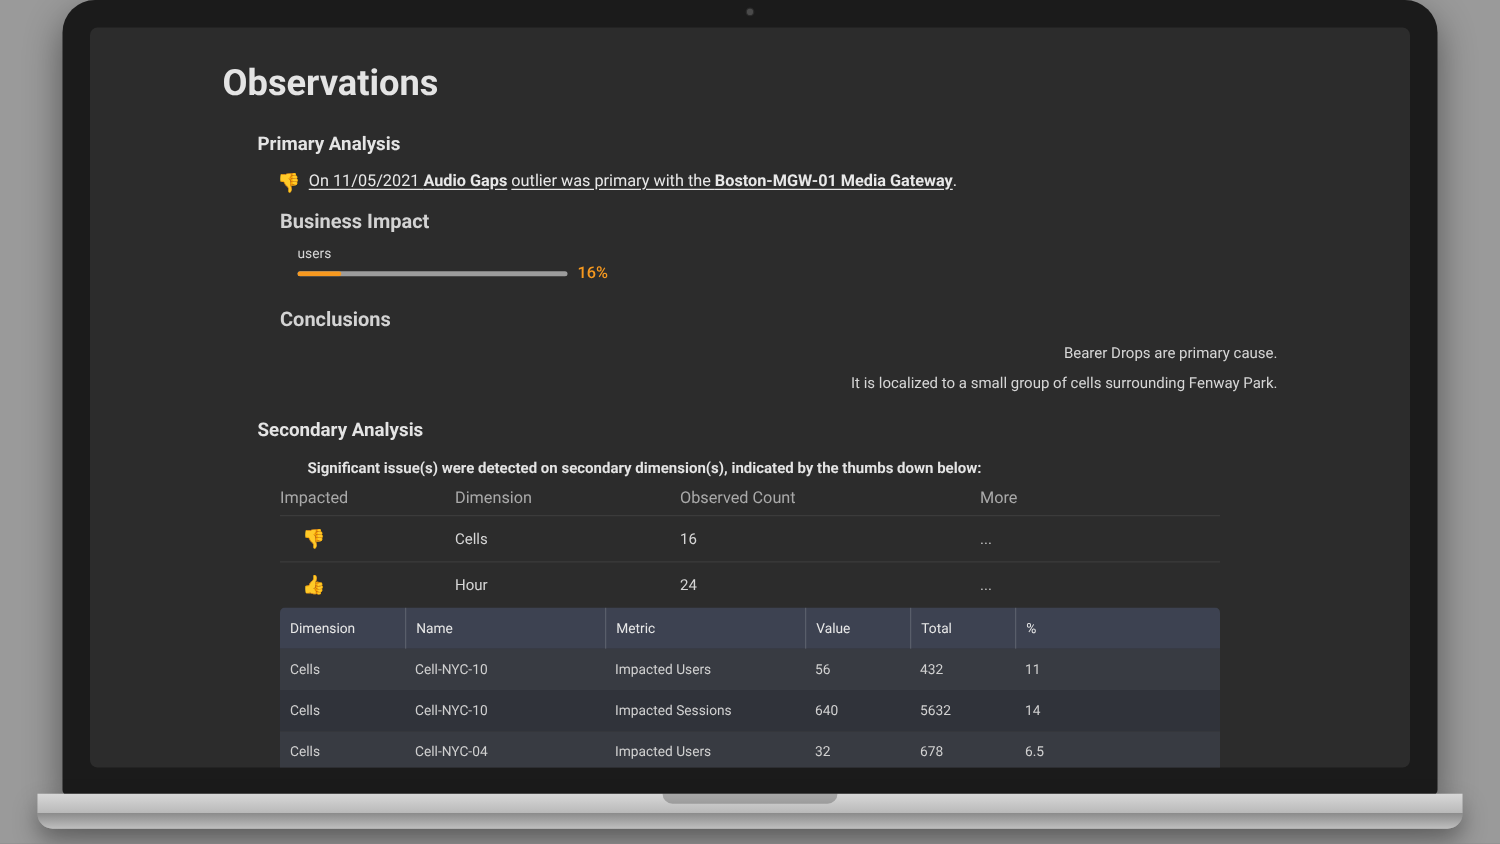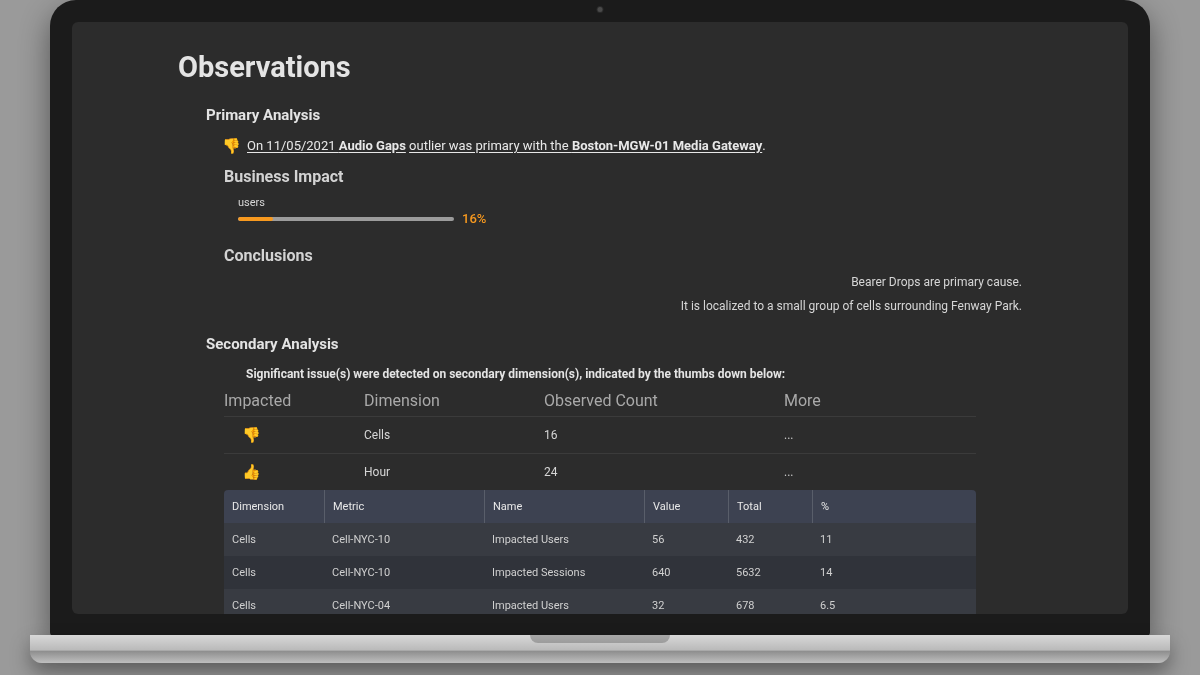--- a/index.html
+++ b/index.html
@@ -51,21 +51,21 @@
   .pct{color:#f7991f;font-size:13px;font-weight:500;}
   .sm{font-size:11px;color:#cfcfcf;margin-top:4px;}
 
   .para{margin:6px 0 10px 14px;font-size:12px;color:#d6d6d6;text-align:right;}
 
   .note{margin:8px 0 10px 68px;font-size:12px;font-weight:700;color:#e4e4e4;}
 
   
   .sectable{margin:8px 46px 0 46px;}
   .sectable .hd,.sectable .rw{display:grid;grid-template-columns:140px 180px 240px 1fr;align-items:center;}
-  .sectable .hd{font-size:16px;color:#a9a9a9;padding-bottom:6px;}
+  .sectable .hd{font-size:13px;color:#a9a9a9;padding-bottom:6px;}
   .sectable .rw{border-top:1px solid #3b3b3b;height:36px;font-size:12px;color:#d6d6d6;}
   .sectable .rw .ic{padding-left:20px;}
   .sectable .more{color:#c8c8c8;}
 
   .mhead{margin:18px 0 10px 46px;font-size:12px;font-weight:700;color:#e4e4e4;}
 
   
   .mtable{margin:0 46px;border-radius:4px;overflow:hidden;}
   .mtable .hd{display:grid;grid-template-columns:100px 160px 160px 84px 84px 60px;background:#3d4251;color:#e8e8e8;font-size:11px;}
   .mtable .hd .c{padding:10px 8px;border-left:1px solid rgba(255,255,255,.15);}
@@ -136,22 +136,22 @@
             <div>Hour</div>
             <div>24</div>
             <div class="more">...</div>
           </div>
         </div>
 
 
         <div class="mtable">
           <div class="hd">
             <div class="c">Dimension</div>
+            <div class="c">Name</div>
             <div class="c">Metric</div>
-            <div class="c">Name</div>
             <div class="c">Value</div>
             <div class="c">Total</div>
             <div class="c">%</div>
           </div>
           <div class="rw">
             <div class="c">Cells</div>
             <div class="c">Cell-NYC-10</div>
             <div class="c">Impacted Users</div>
             <div class="c">56</div>
             <div class="c">432</div>

